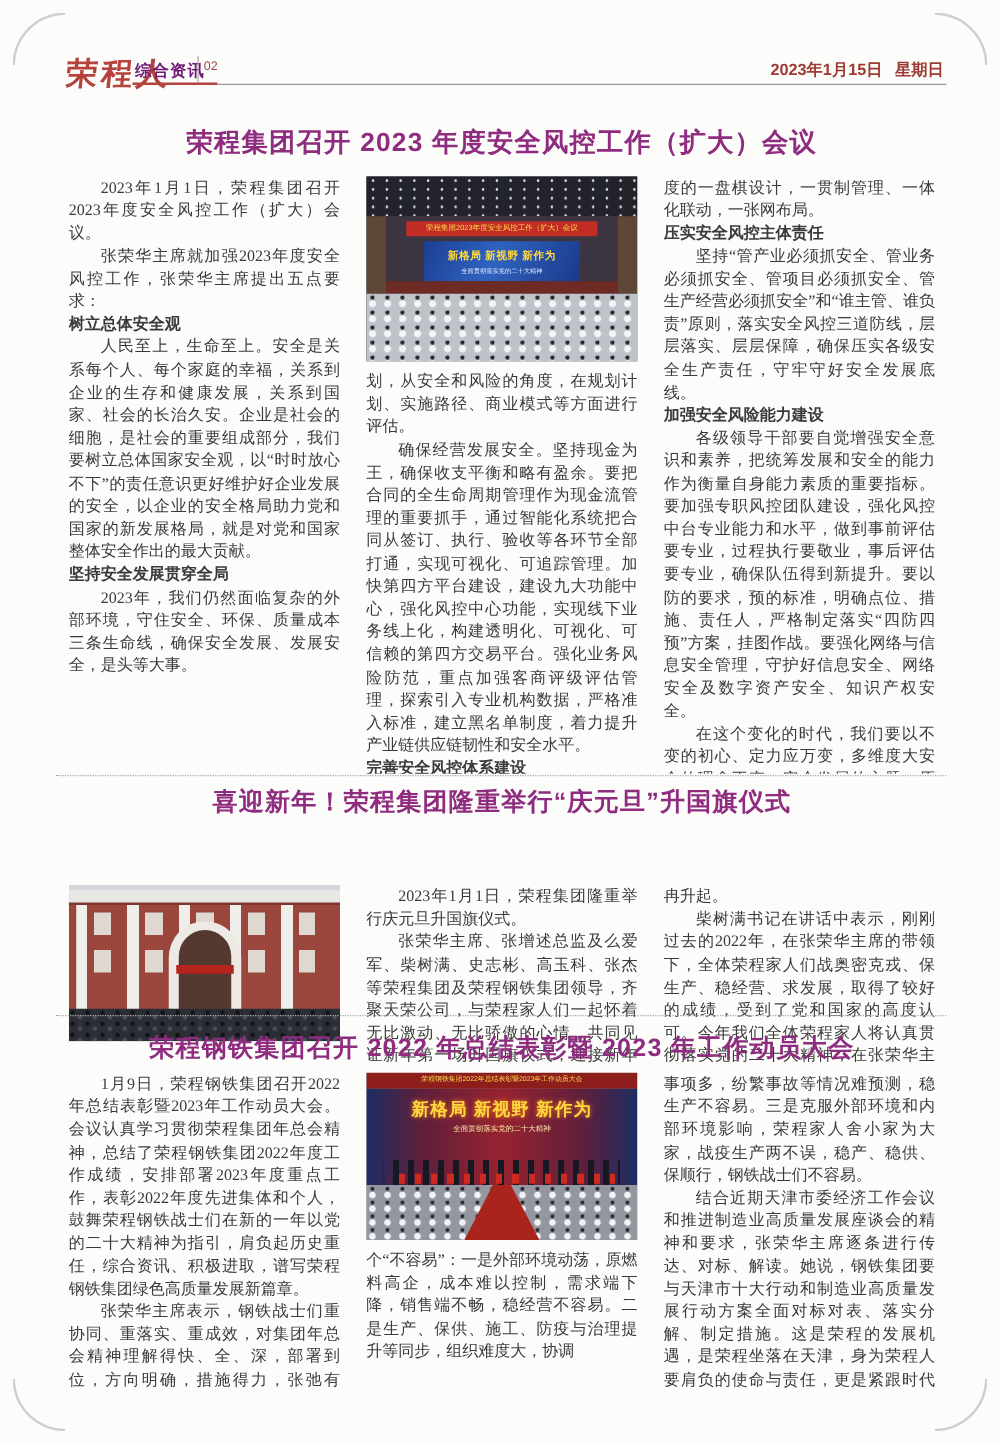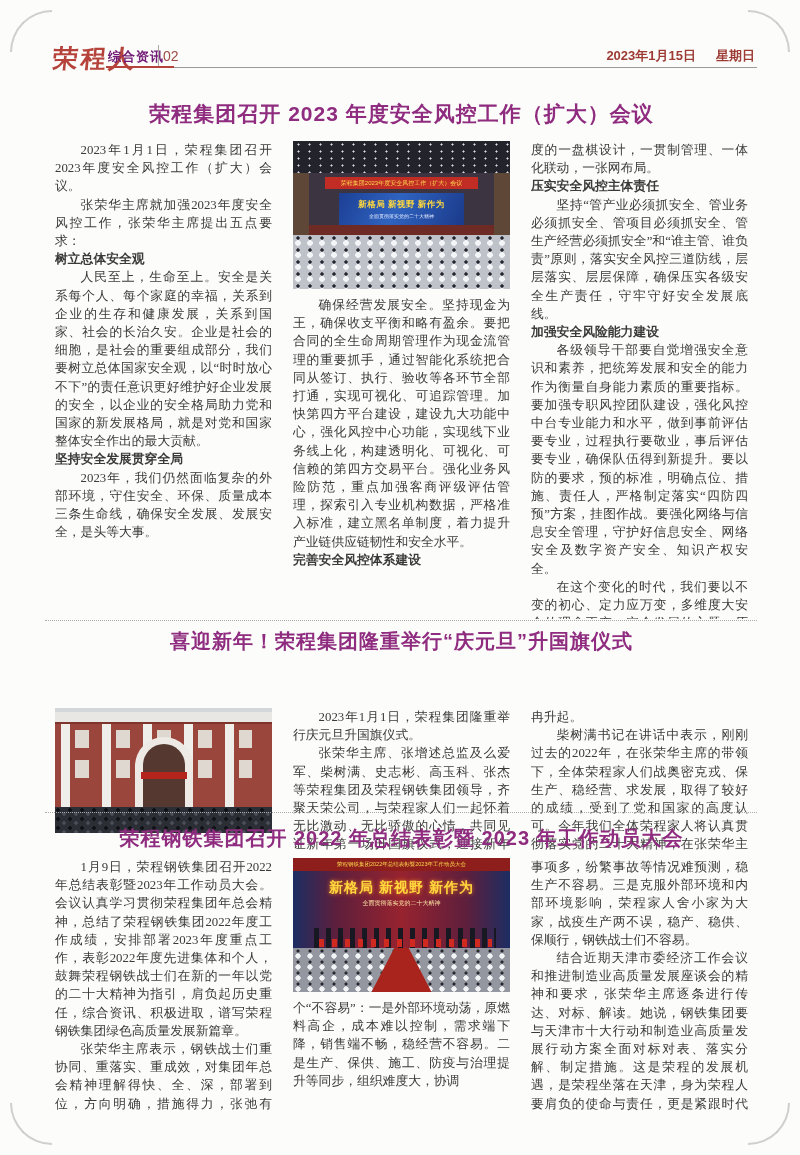--- a/index.html
+++ b/index.html
@@ -12,24 +12,24 @@
   .c-tr{top:10px;right:10px;border-top-width:2px;border-right-width:2px;border-top-right-radius:100%;}
   .c-bl{bottom:10px;left:10px;border-bottom-width:2px;border-left-width:2px;border-bottom-left-radius:100%;}
   .c-br{bottom:10px;right:10px;border-bottom-width:2px;border-right-width:2px;border-bottom-right-radius:100%;}
 
   
   .masthead{position:absolute;left:53px;top:42px;font-size:25px;font-weight:bold;color:#b5433b;
     font-family:"Liberation Serif",serif;transform:skewX(-6deg);letter-spacing:3px;}
   .section-label{position:absolute;left:108px;top:48px;font-size:13px;font-weight:bold;color:#701a75;
     font-family:"Liberation Sans",sans-serif;letter-spacing:1px;}
   .hdr-vbar{position:absolute;left:158px;top:45px;width:1px;height:21px;background:#b0a8a6;}
-  .page-num{position:absolute;left:163px;top:48px;font-size:14px;color:#9c4a42;font-family:"Liberation Sans",sans-serif;}
+  .page-num{position:absolute;left:163px;top:48px;font-size:10px;color:#9c4a42;font-family:"Liberation Sans",sans-serif;}
   .issue-date{position:absolute;right:45px;top:47px;font-size:13px;font-weight:bold;color:#9c3a33;
     font-family:"Liberation Sans",sans-serif;}
-  .issue-date .wd{margin-left:20px;font-family:Liberation Serif, serif;}
+  .issue-date .wd{margin-left:10px;font-family:Liberation Serif, serif;}
   .red-rule{position:absolute;left:106px;top:66px;width:68px;height:2px;background:#b5433b;}
   .gray-rule{position:absolute;left:174px;top:66.5px;width:583px;height:1.5px;background:#9a9a9a;}
 
   
   .a-title{position:absolute;left:55px;width:693px;text-align:center;font-weight:bold;color:#8f2c7f;
     font-family:"Liberation Sans",sans-serif;letter-spacing:1px;}
   .t1{top:100px;font-size:21px;}
   .t2{top:628px;font-size:20px;}
   .t3{top:825px;font-size:20px;}
 
@@ -152,20 +152,21 @@
         <div class="p1-wall p1-wl"></div>
         <div class="p1-wall p1-wr"></div>
         <div class="p1-banner">荣程集团2023年度安全风控工作（扩大）会议</div>
         <div class="p1-screen">
           <div class="p1-l1">新格局 新视野 新作为</div>
           <div class="p1-l2">全面贯彻落实党的二十大精神</div>
         </div>
         <div class="p1-stage"></div>
         <div class="p1-floor"></div>
       </div>
+      <p class="pc">划，从安全和风险的角度，在规划计划、实施路径、商业模式等方面进行评估。</p>
       <p class="pt">确保经营发展安全。坚持现金为王，确保收支平衡和略有盈余。要把合同的全生命周期管理作为现金流管理的重要抓手，通过智能化系统把合同从签订、执行、验收等各环节全部打通，实现可视化、可追踪管理。加快第四方平台建设，建设九大功能中心，强化风控中心功能，实现线下业务线上化，构建透明化、可视化、可信赖的第四方交易平台。强化业务风险防范，重点加强客商评级评估管理，探索引入专业机构数据，严格准入标准，建立黑名单制度，着力提升产业链供应链韧性和安全水平。</p>
       <p class="sh">完善安全风控体系建设</p>
 
     </div>
     <div class="col">
       <p class="pc">度的一盘棋设计，一贯制管理、一体化联动，一张网布局。</p>
       <p class="sh">压实安全风控主体责任</p>
       <p class="pt">坚持“管产业必须抓安全、管业务必须抓安全、管项目必须抓安全、管生产经营必须抓安全”和“谁主管、谁负责”原则，落实安全风控三道防线，层层落实、层层保障，确保压实各级安全生产责任，守牢守好安全发展底线。</p>
       <p class="sh">加强安全风险能力建设</p>
       <p class="pt">各级领导干部要自觉增强安全意识和素养，把统筹发展和安全的能力作为衡量自身能力素质的重要指标。要加强专职风控团队建设，强化风控中台专业能力和水平，做到事前评估要专业，过程执行要敬业，事后评估要专业，确保队伍得到新提升。要以防的要求，预的标准，明确点位、措施、责任人，严格制定落实“四防四预”方案，挂图作战。要强化网络与信息安全管理，守护好信息安全、网络安全及数字资产安全、知识产权安全。</p>

